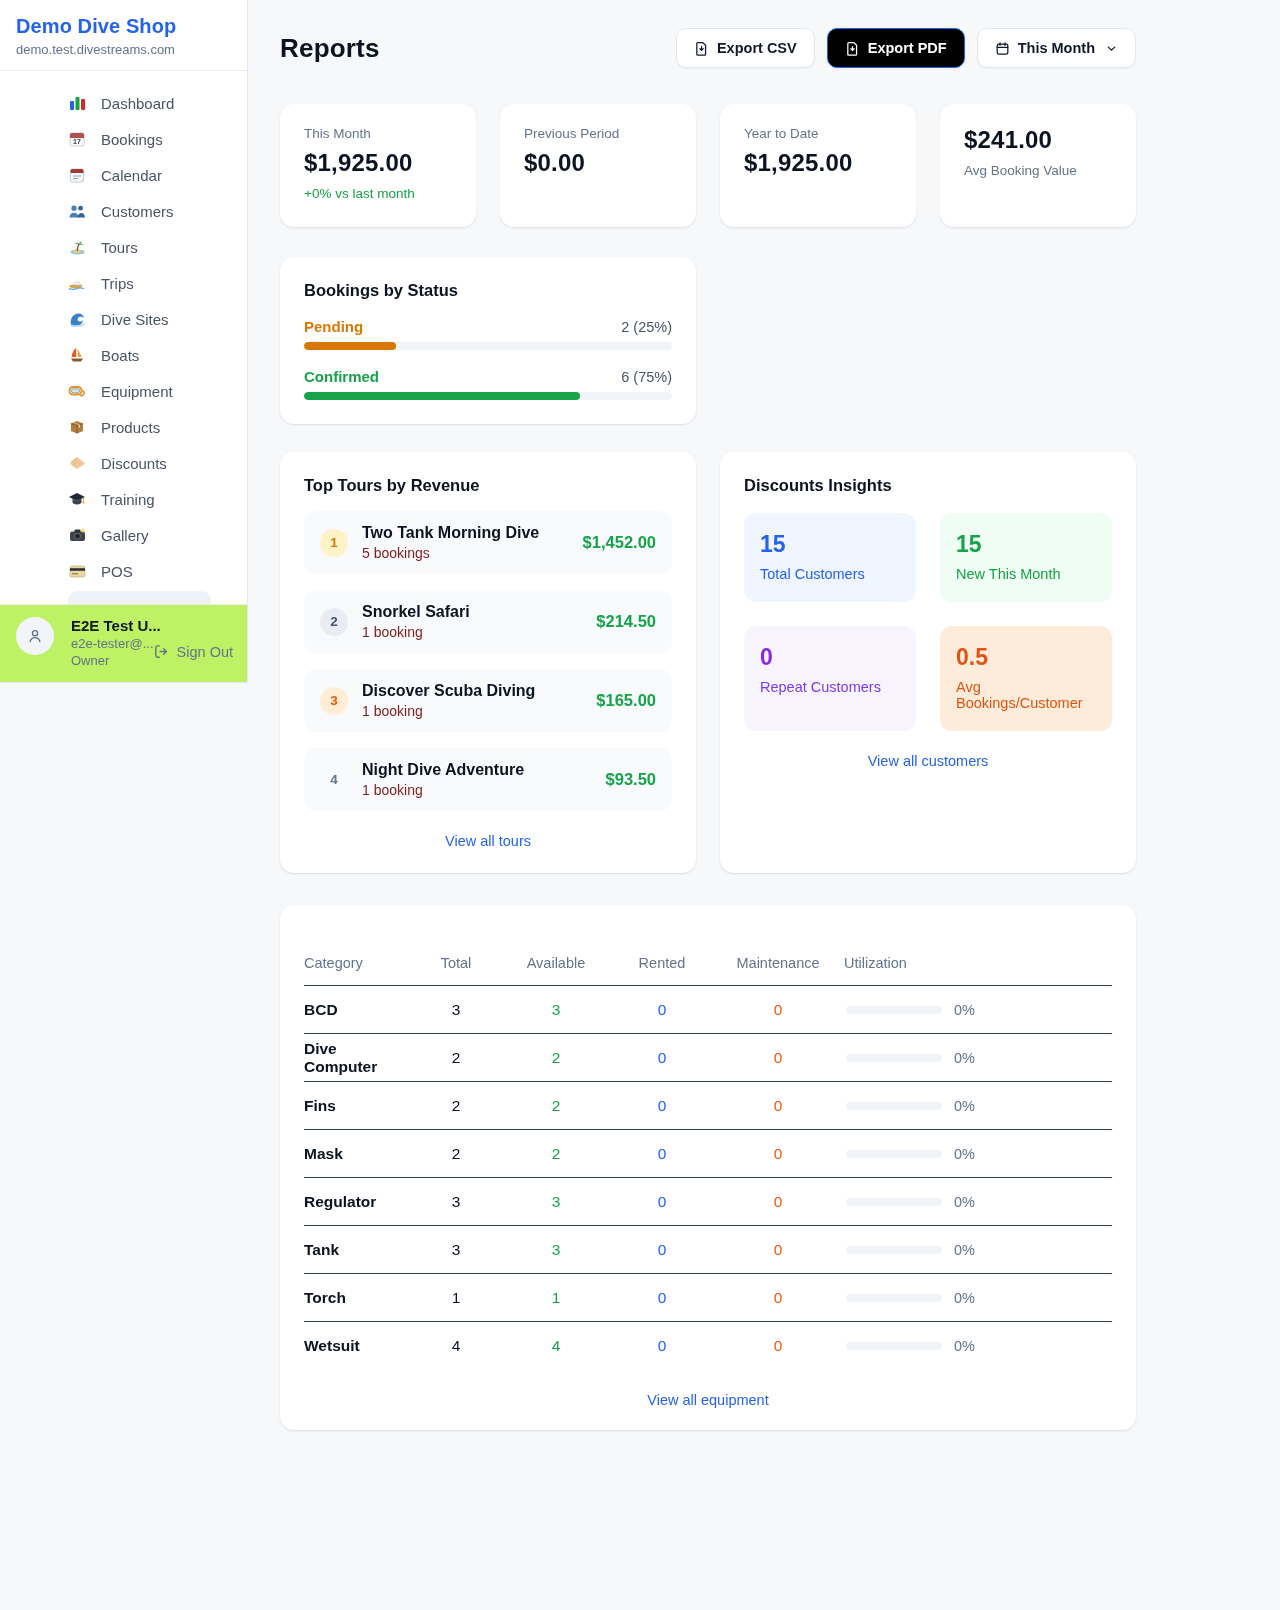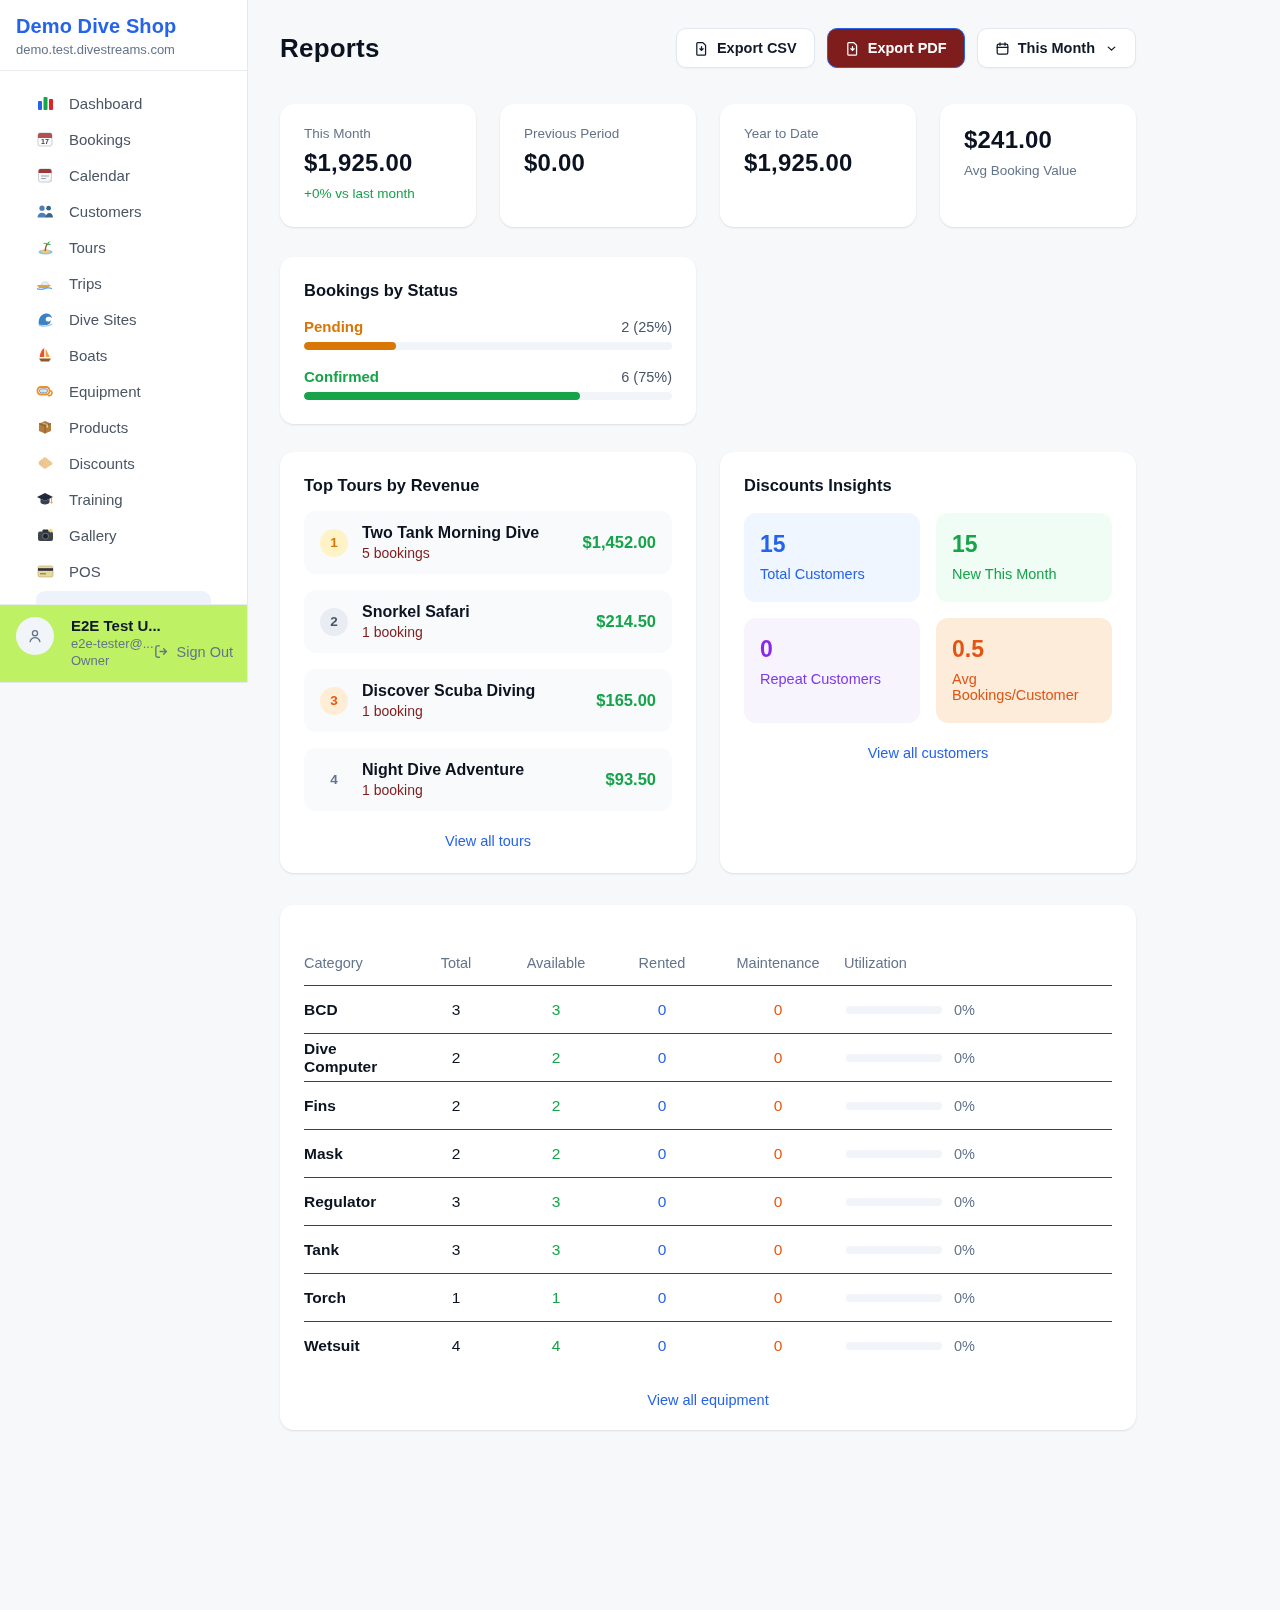--- a/index.html
+++ b/index.html
@@ -14,21 +14,21 @@
 
   
   .sidebar {
     width:248px; min-width:248px; background:#ffffff;
     border-right:1px solid #e5e8ee; border-bottom:1px solid #e5e8ee;
     align-self:flex-start; border-radius:0 0 2px 0;
   }
   .sb-head { padding:15px 16px 13px; border-bottom:1px solid #e8ebf0; }
   .shop-name { color:#2563eb; font-size:20px; font-weight:800; letter-spacing:.1px; cursor:pointer; }
   .shop-domain { color:#64748b; font-size:13px; margin-top:4px; }
-  .nav { padding:14px 24px 0; }
+  .nav { padding:14px 24px 0;margin-left:32px; }
   .nav-item {
     display:flex; align-items:center; gap:13px;
     padding:9px 10px; border-radius:8px; cursor:pointer;
     color:#4b5563; font-size:15px; text-decoration:none;
   }
   .nicon { width:22px; height:18px; display:inline-flex; align-items:center; justify-content:center; }
   .nicon svg { display:block; }
   .active-sliver { margin:2px 12px 0; height:13px; border-radius:9px 9px 0 0; background:#eef3fb; }
   .sb-user {
     border-top:1px solid #e8ebf0; padding:12px 16px 14px;
@@ -47,21 +47,21 @@
   .main { flex:1; padding:28px 32px 40px; }
   .page-head { display:flex; align-items:center; justify-content:space-between; margin-bottom:36px; }
   .page-title { font-size:26px; font-weight:800; color:#0b1220; letter-spacing:.2px; }
   .head-actions { display:flex; gap:12px; }
   .btn {
     display:inline-flex; align-items:center; gap:8px; height:40px; padding:0 17px;
     border-radius:10px; font-size:14.5px; font-weight:600; cursor:pointer;
     background:#fff; color:#111827; border:1px solid #e2e8f0; font-family:inherit;
     box-shadow:0 1px 2px rgba(15,23,42,.04);
   }
-  .btn.primary { background:#7f1d1d; border-color:#2563eb; color:#fff; }
+  .btn.primary { background:#000000; border-color:#2563eb; color:#fff; }
   .btn .chev { margin-left:2px; }
 
   .card {
     background:#fff; border-radius:14px;
     box-shadow:0 1px 2px rgba(15,23,42,.06), 0 1px 3px rgba(15,23,42,.05);
   }
   .card-title { font-size:16.5px; font-weight:700; color:#0b1220; }
 
   .stats-row { display:grid; grid-template-columns:repeat(4,1fr); gap:24px; margin-bottom:30px; }
   .stat-card { padding:22px 24px; min-height:123px; }
@@ -103,21 +103,21 @@
   .rank.r4 { background:transparent; color:#64748b; }
   .tour-info { flex:1; min-width:0; }
   .tour-name { font-size:16px; font-weight:700; color:#0b1220; }
   .tour-bookings { font-size:14px; color:#7f1d1d; margin-top:3px; }
   .tour-revenue { font-size:16.5px; font-weight:800; color:#16a34a; white-space:nowrap; }
   .view-link {
     display:block; text-align:center; margin-top:22px; color:#2563eb;
     font-size:14.5px; font-weight:500; text-decoration:none; cursor:pointer;
   }
 
-  .tiles { display:grid; grid-template-columns:1fr 1fr; gap:16px; margin-top:18px; }
+  .tiles { display:grid; grid-template-columns:1fr 1fr; gap:24px; margin-top:18px; }
   .tile { border-radius:12px; padding:18px 16px 20px; }
   .tile-value { font-size:23px; font-weight:800; }
   .tile-label { font-size:14.5px; margin-top:8px; font-weight:500; }
   .tile.blue   { background:#eff6ff; } .tile.blue .tile-value, .tile.blue .tile-label { color:#2563eb; }
   .tile.green  { background:#f0fdf4; } .tile.green .tile-value, .tile.green .tile-label { color:#16a34a; }
   .tile.purple { background:#f8f4fe; } .tile.purple .tile-value { color:#8b27e8; } .tile.purple .tile-label { color:#7c3aed; }
   .tile.orange { background:#fcecd9; } .tile.orange .tile-value, .tile.orange .tile-label { color:#e35313; }
 
   .equip-card { padding:26px 24px 22px; }
   .equip-table { margin-top:16px; }

